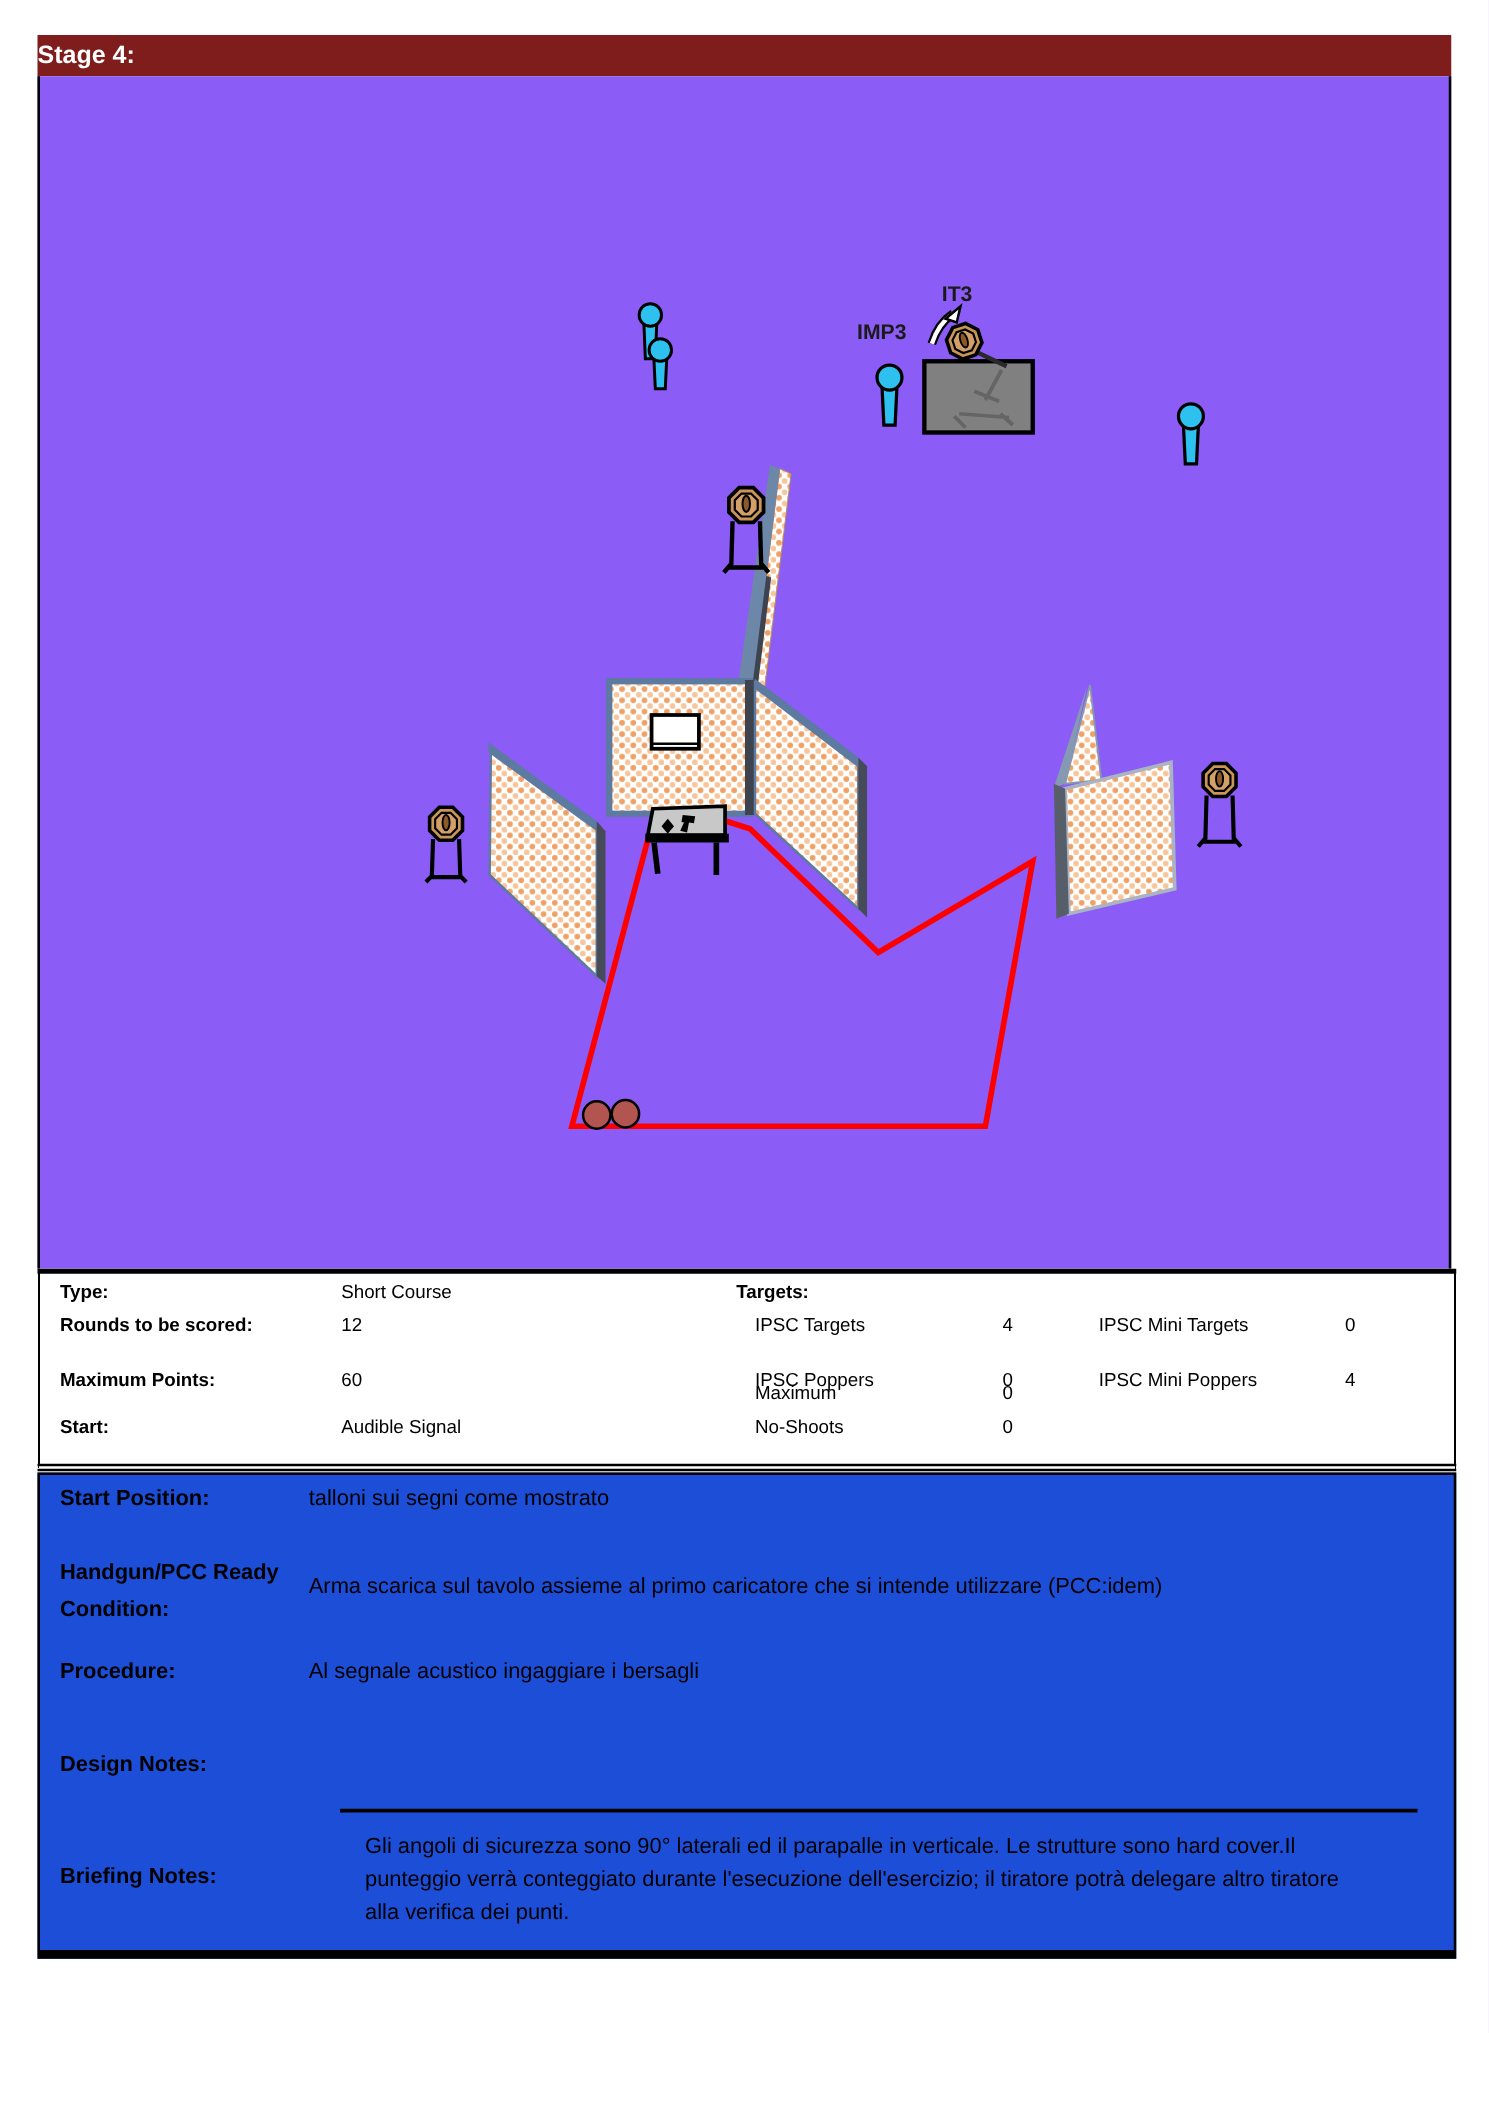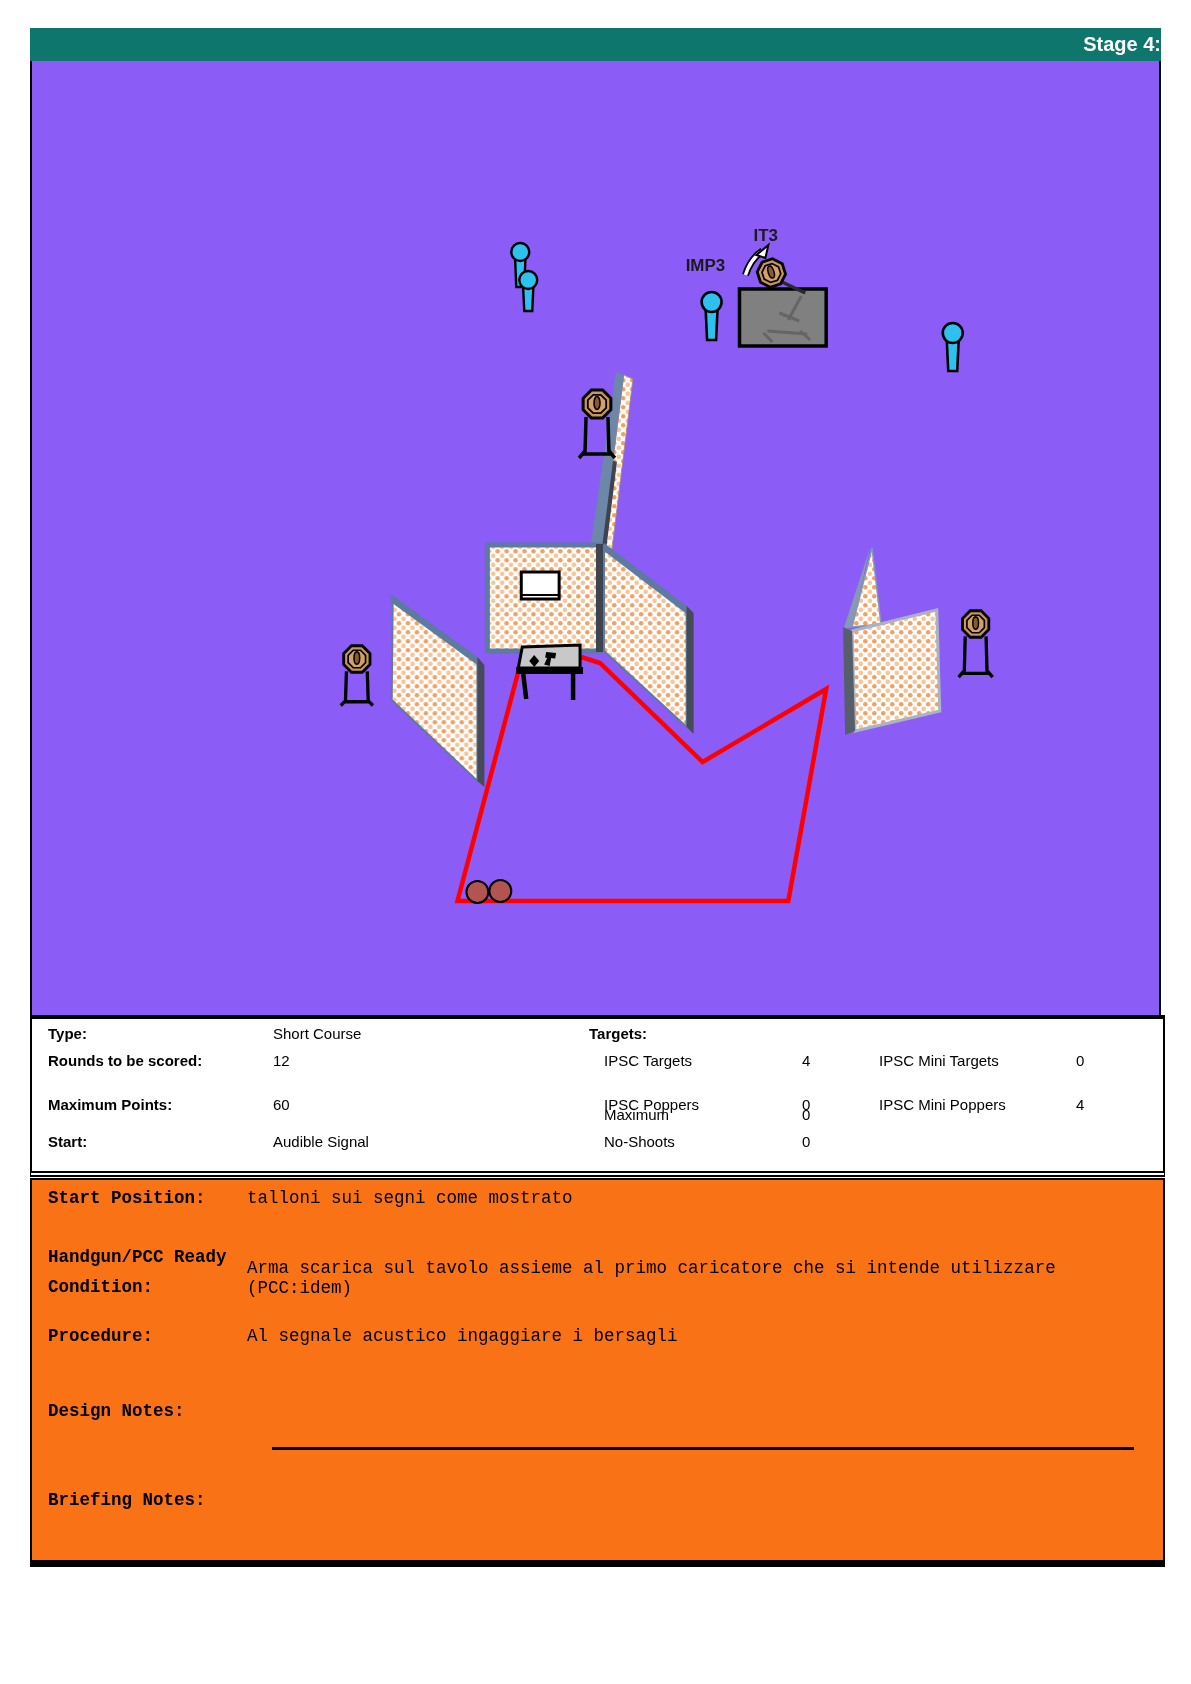--- a/index.html
+++ b/index.html
@@ -1,21 +1,21 @@
 <!DOCTYPE html>
 <html><head>
 <meta charset="utf-8">
 <style>
   html,body{margin:0;padding:0;background:#ffffff;}
   body{width:1191px;height:1684px;position:relative;font-family:"Liberation Sans",sans-serif;color:#000;}
   .abs{position:absolute;box-sizing:border-box;}
 
   
-  .title-bar{left:30px;top:28px;width:1131px;height:33px;background:#0f766e;color:#fff;
-    display:flex;align-items:center;justify-content:flex-end;font-weight:bold;font-size:20px;}
+  .title-bar{left:30px;top:28px;width:1131px;height:33px;background:#7f1d1d;color:#fff;
+    display:flex;align-items:center;justify-content:flex-start;font-weight:bold;font-size:20px;}
 
   
   .diagram-box{left:30px;top:61px;width:1131px;height:954px;background:#8b5cf6;
     border-left:2.5px solid #000;border-right:2.5px solid #000;}
   .diagram-box svg{width:100%;height:100%;display:block;}
 
   
   .stats-box{left:30px;top:1015px;width:1131px;height:152px;background:#fff;
     border-left:2.5px solid #000;border-right:2.5px solid #000;
     border-top:4px solid #000;border-bottom:6px double #000;position:absolute;
@@ -24,22 +24,22 @@
   .srow span{position:absolute;white-space:nowrap;}
   .c-label{left:16px;font-weight:bold;}
   .c-value{left:241px;}
   .c-thead{left:557px;font-weight:bold;}
   .c-item1{left:572px;}
   .c-cnt1{left:770px;}
   .c-item2{left:847px;}
   .c-cnt2{left:1044px;}
 
   
-  .briefing-box{left:30px;top:1178px;width:1131px;height:380px;background:#f97316;
-    border:2.5px solid #000;border-bottom:7px solid #000;position:absolute;font-size:17.5px;font-family:Liberation Mono, monospace;}
+  .briefing-box{left:30px;top:1178px;width:1131px;height:380px;background:#1d4ed8;
+    border:2.5px solid #000;border-bottom:7px solid #000;position:absolute;font-size:17.5px;}
   .b-label{position:absolute;left:16px;font-weight:bold;white-space:normal;}
   .b-value{position:absolute;left:215px;width:890px;}
   .b-sep{position:absolute;left:240px;top:267px;width:862px;height:0;border-top:3px solid #000;}
 </style>
 </head>
 <body>
 
 <div class="abs title-bar">
   <span>Stage 4:</span>
 </div>
@@ -206,13 +206,14 @@
   <div class="b-value" style="top:78px">Arma scarica sul tavolo assieme al primo caricatore che si intende utilizzare (PCC:idem)</div>
 
   <div class="b-label" style="top:146px">Procedure:</div>
   <div class="b-value" style="top:146px">Al segnale acustico ingaggiare i bersagli</div>
 
   <div class="b-label" style="top:221px">Design Notes:</div>
 
   <div class="b-sep"></div>
 
   <div class="b-label" style="top:310px">Briefing Notes:</div>
+  <div class="b-value" style="top:283px;left:260px;width:800px;line-height:26.5px">Gli angoli di sicurezza sono 90° laterali ed il parapalle in verticale. Le strutture sono hard cover.Il punteggio verrà conteggiato durante l'esecuzione dell'esercizio; il tiratore potrà delegare altro tiratore alla verifica dei punti.</div>
 </div>
 
 </body></html>

